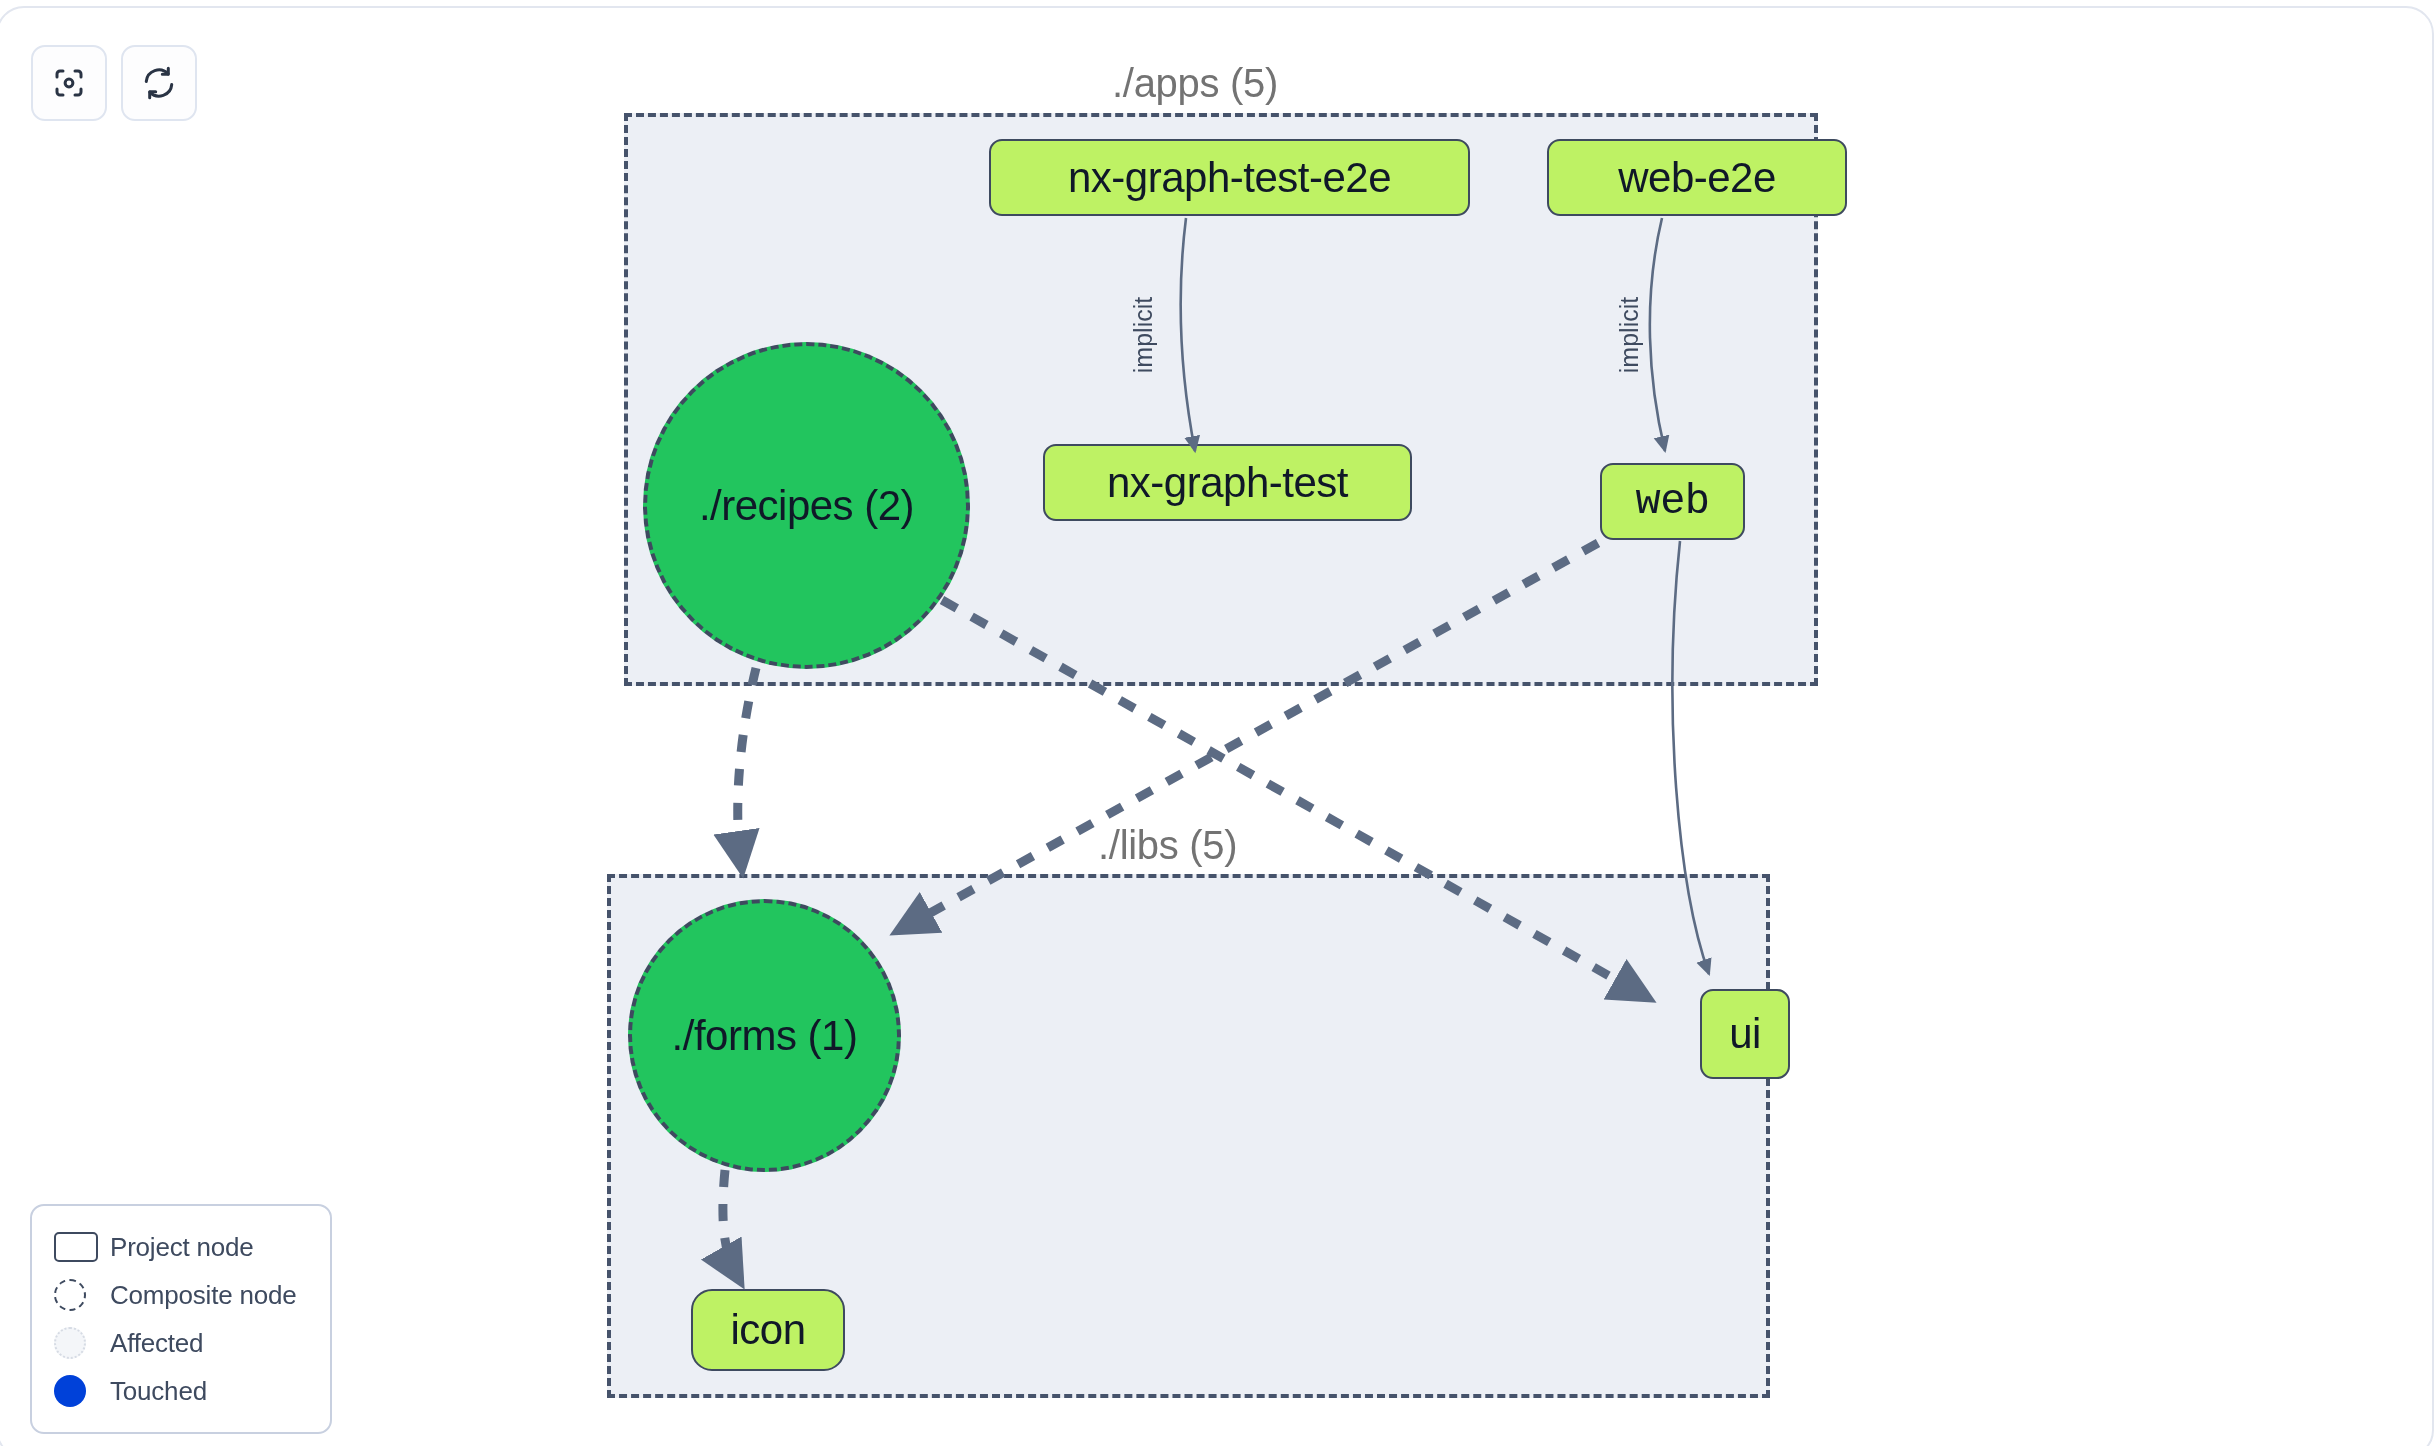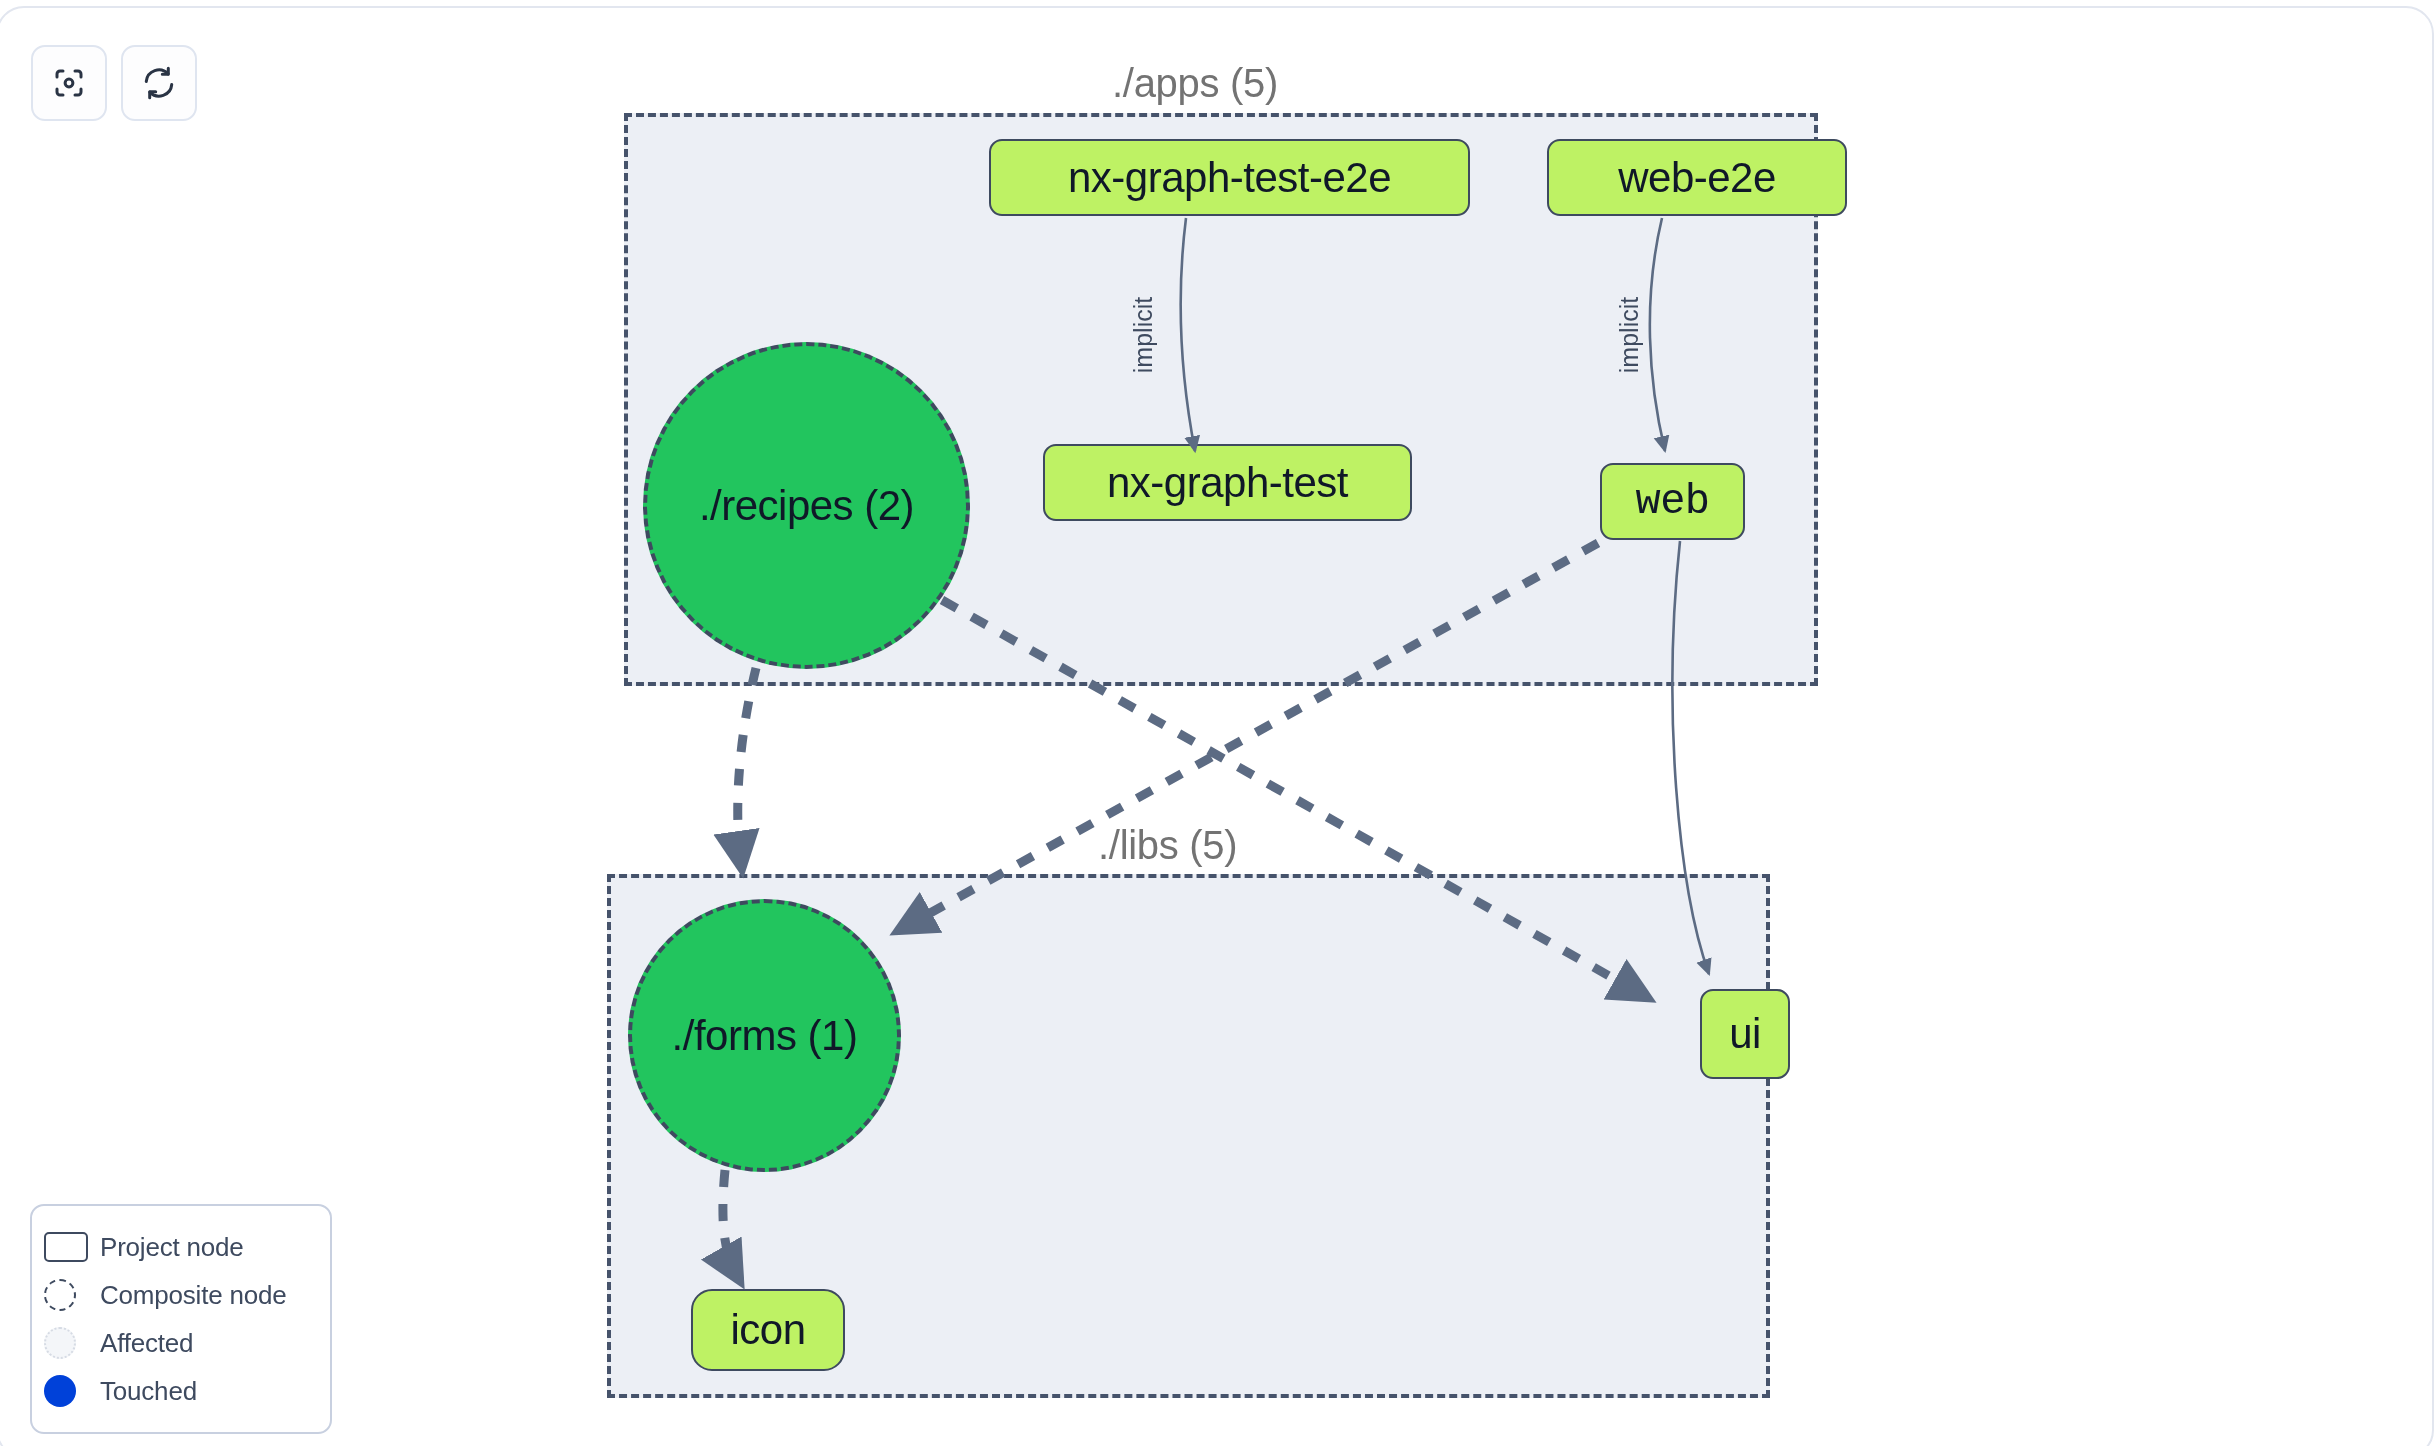--- a/index.html
+++ b/index.html
@@ -136,21 +136,21 @@
 
   
   #legend {
     position: absolute;
     left: 32px;
     top: 1196px;
     width: 302px;
     border: 2px solid #c8d0e0;
     border-radius: 14px;
     background: #ffffff;
-    padding: 17px 20px 17px 12px;
+    padding: 17px 20px 17px 22px;
     box-sizing: border-box;
     z-index: 45;
   }
   .legend-row {
     display: flex;
     align-items: center;
     height: 48px;
   }
   .legend-swatch {
     width: 56px;

